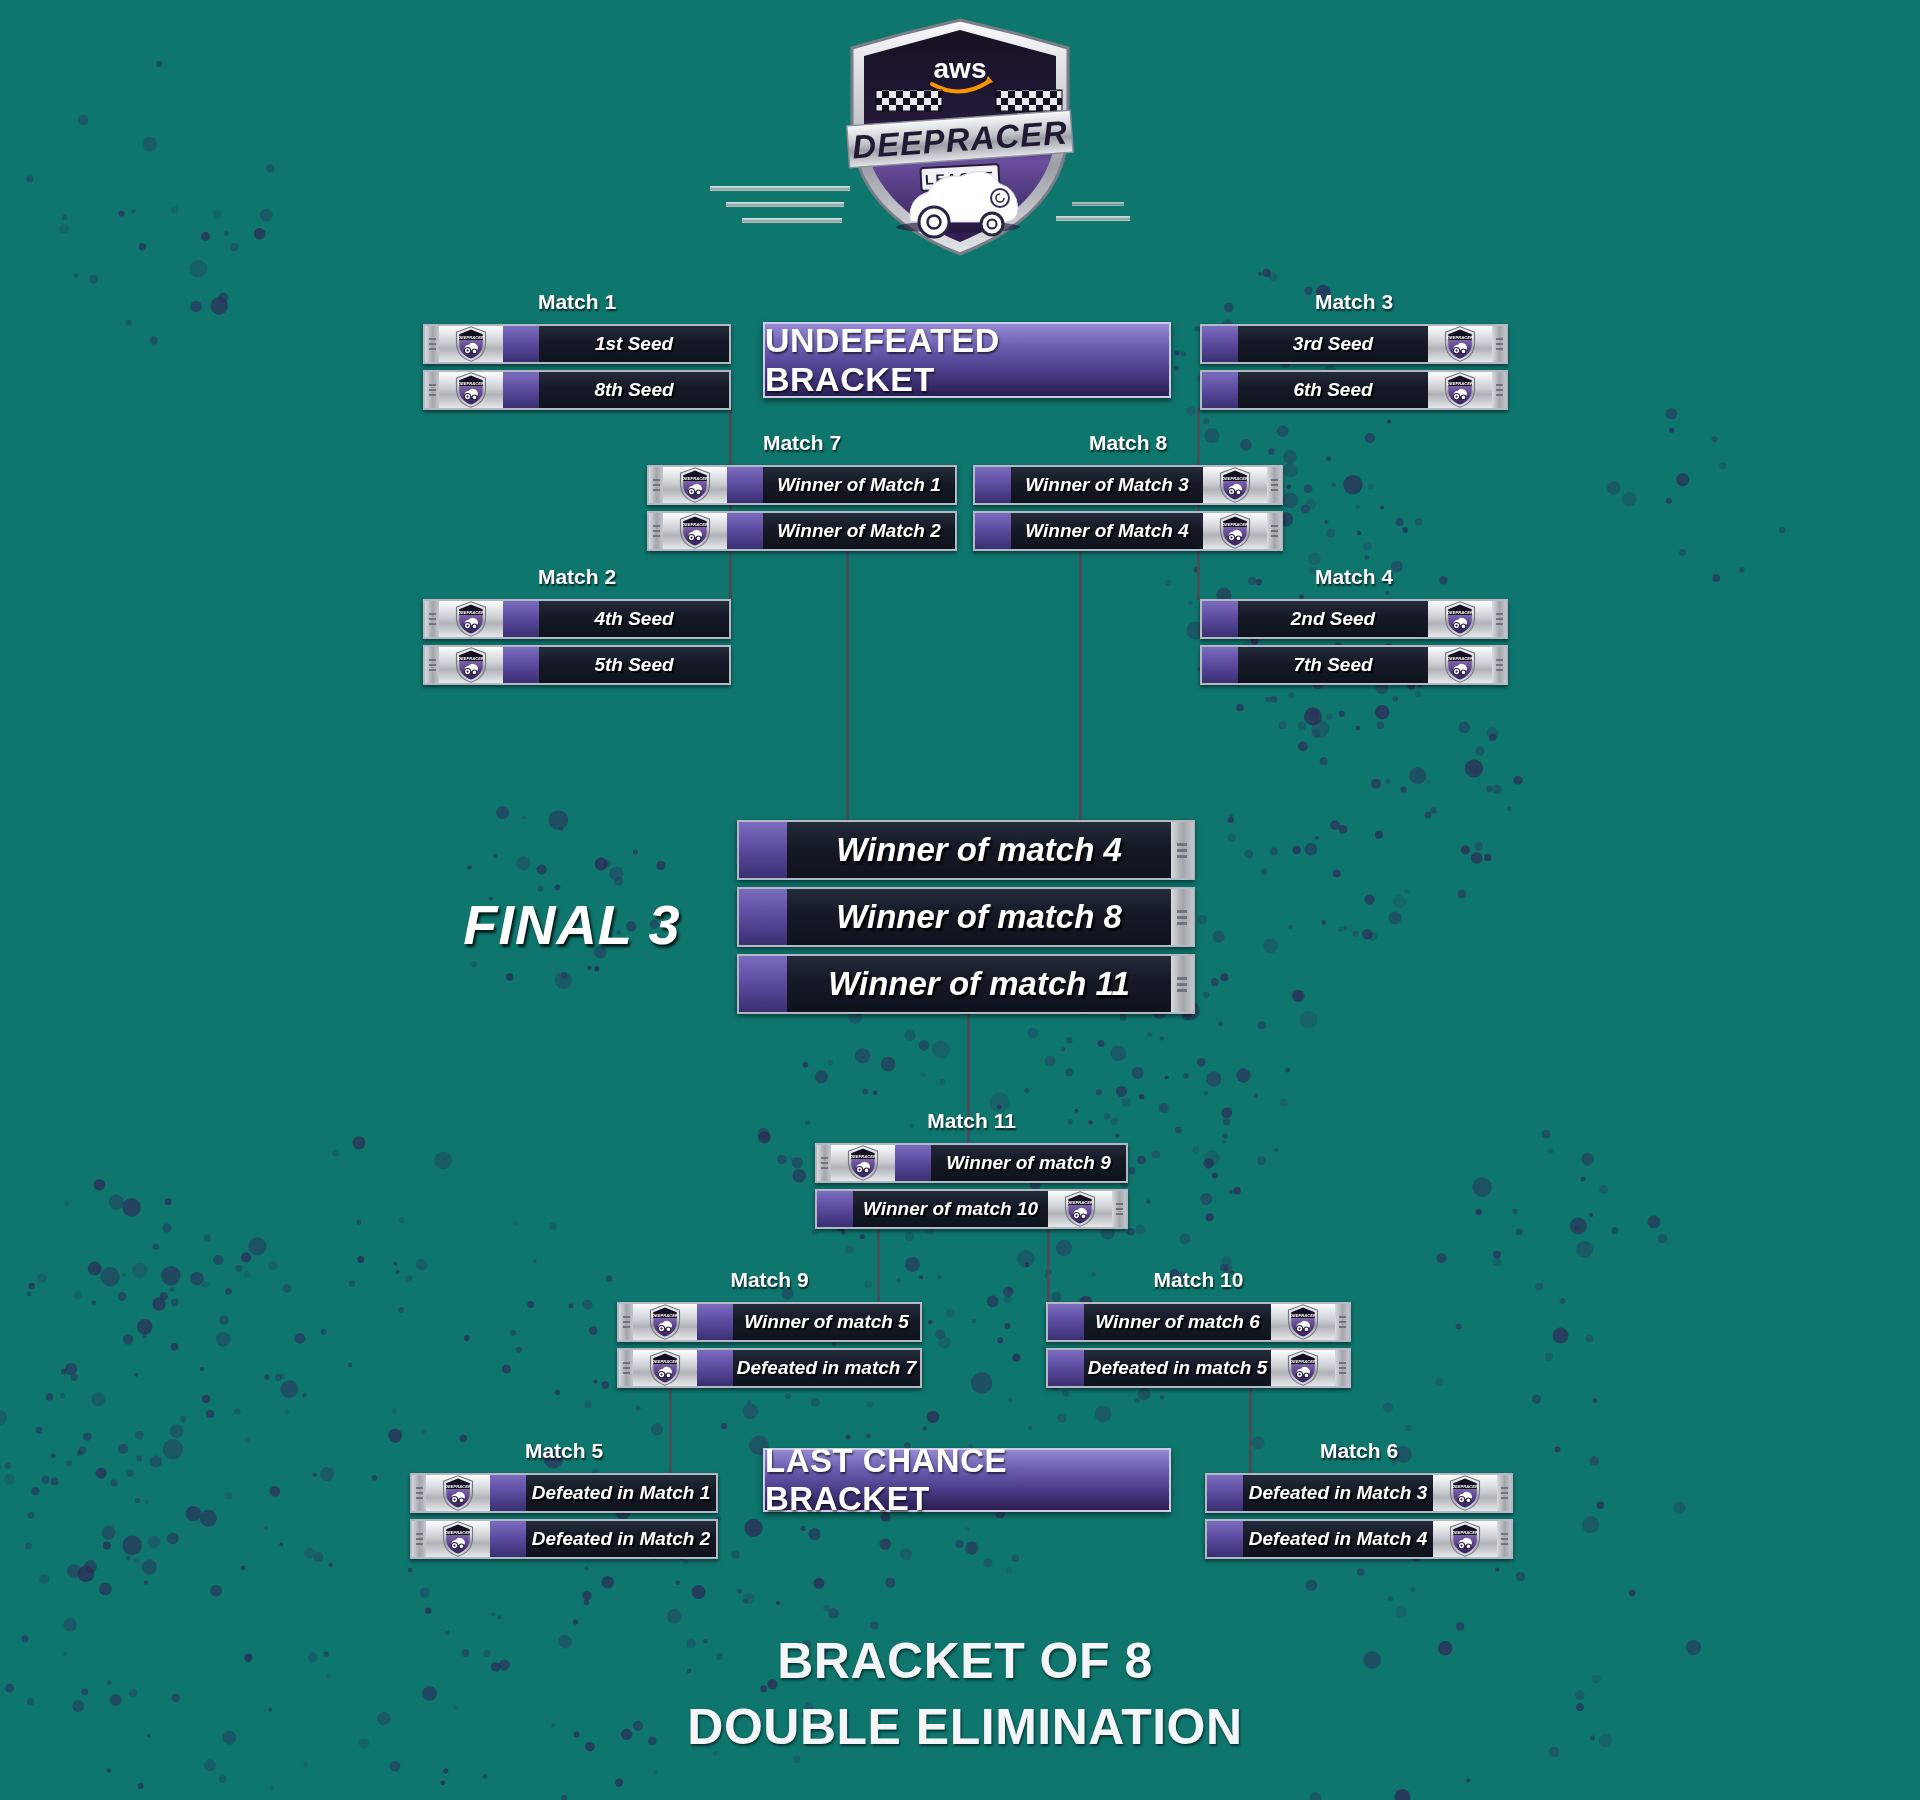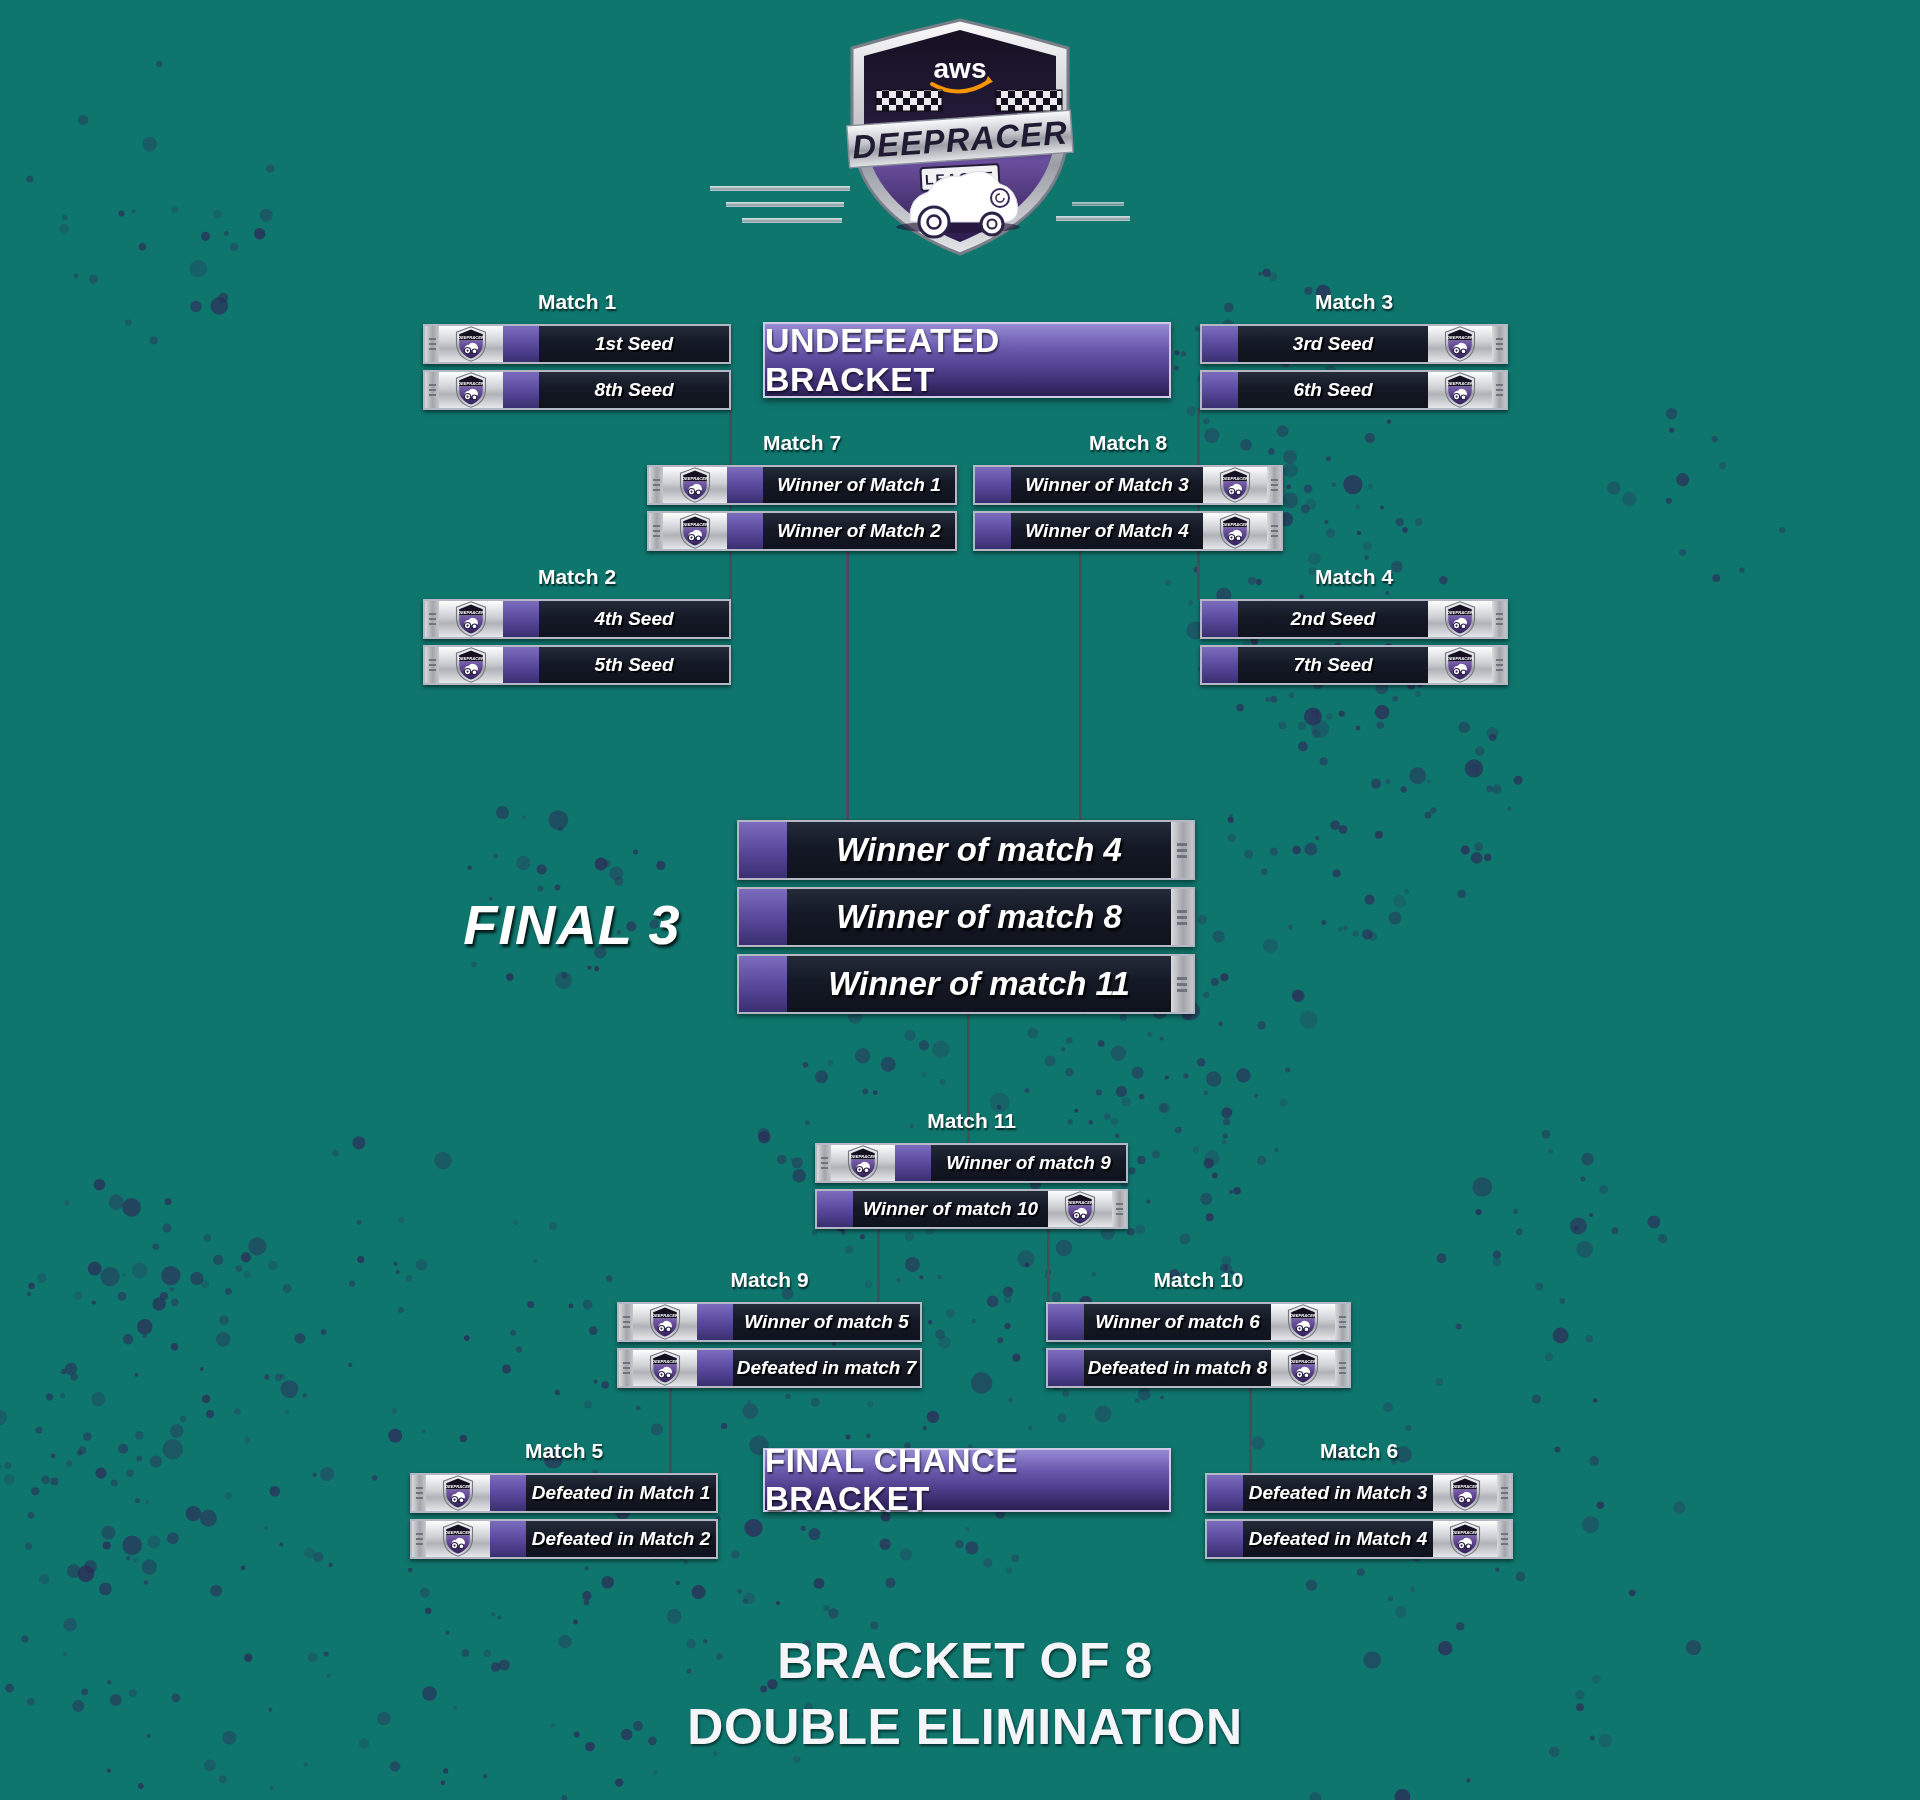--- a/index.html
+++ b/index.html
@@ -929,21 +929,21 @@
   <div class="connector" style="left:967px;top:1012px;height:132px;"></div>
   <div class="connector" style="left:877px;top:1229px;height:74px;"></div>
   <div class="connector" style="left:1047px;top:1229px;height:74px;"></div>
   <div class="connector" style="left:669px;top:1386px;height:88px;"></div>
   <div class="connector" style="left:1249px;top:1386px;height:88px;"></div>
 
   <div class="banner" style="left:763px;top:322px;width:408px;height:76px;">
     <span>UNDEFEATED BRACKET</span>
   </div>
   <div class="banner" style="left:763px;top:1448px;width:408px;height:64px;font-size:33px;">
-    <span>FINAL CHANCE BRACKET</span>
+    <span>LAST CHANCE BRACKET</span>
   </div>
 
   <div class="match" style="left:423px;top:288px;width:308px;">
     <div class="match-label">Match 1</div>
     <div class="row">
       <div class="endcap">
           <i></i>
           <i></i>
           <i></i>
         </div>
@@ -1237,21 +1237,21 @@
           </svg>
         </div>
       <div class="endcap">
           <i></i>
           <i></i>
           <i></i>
         </div>
     </div>
     <div class="row">
       <div class="pblock"></div>
-      <div class="slot">Defeated in match 8</div>
+      <div class="slot">Defeated in match 5</div>
       <div class="logo-cell">
           <svg class="badge" viewBox="0 0 48 52">
             <use href="#badge-sym"></use>
           </svg>
         </div>
       <div class="endcap">
           <i></i>
           <i></i>
           <i></i>
         </div>

